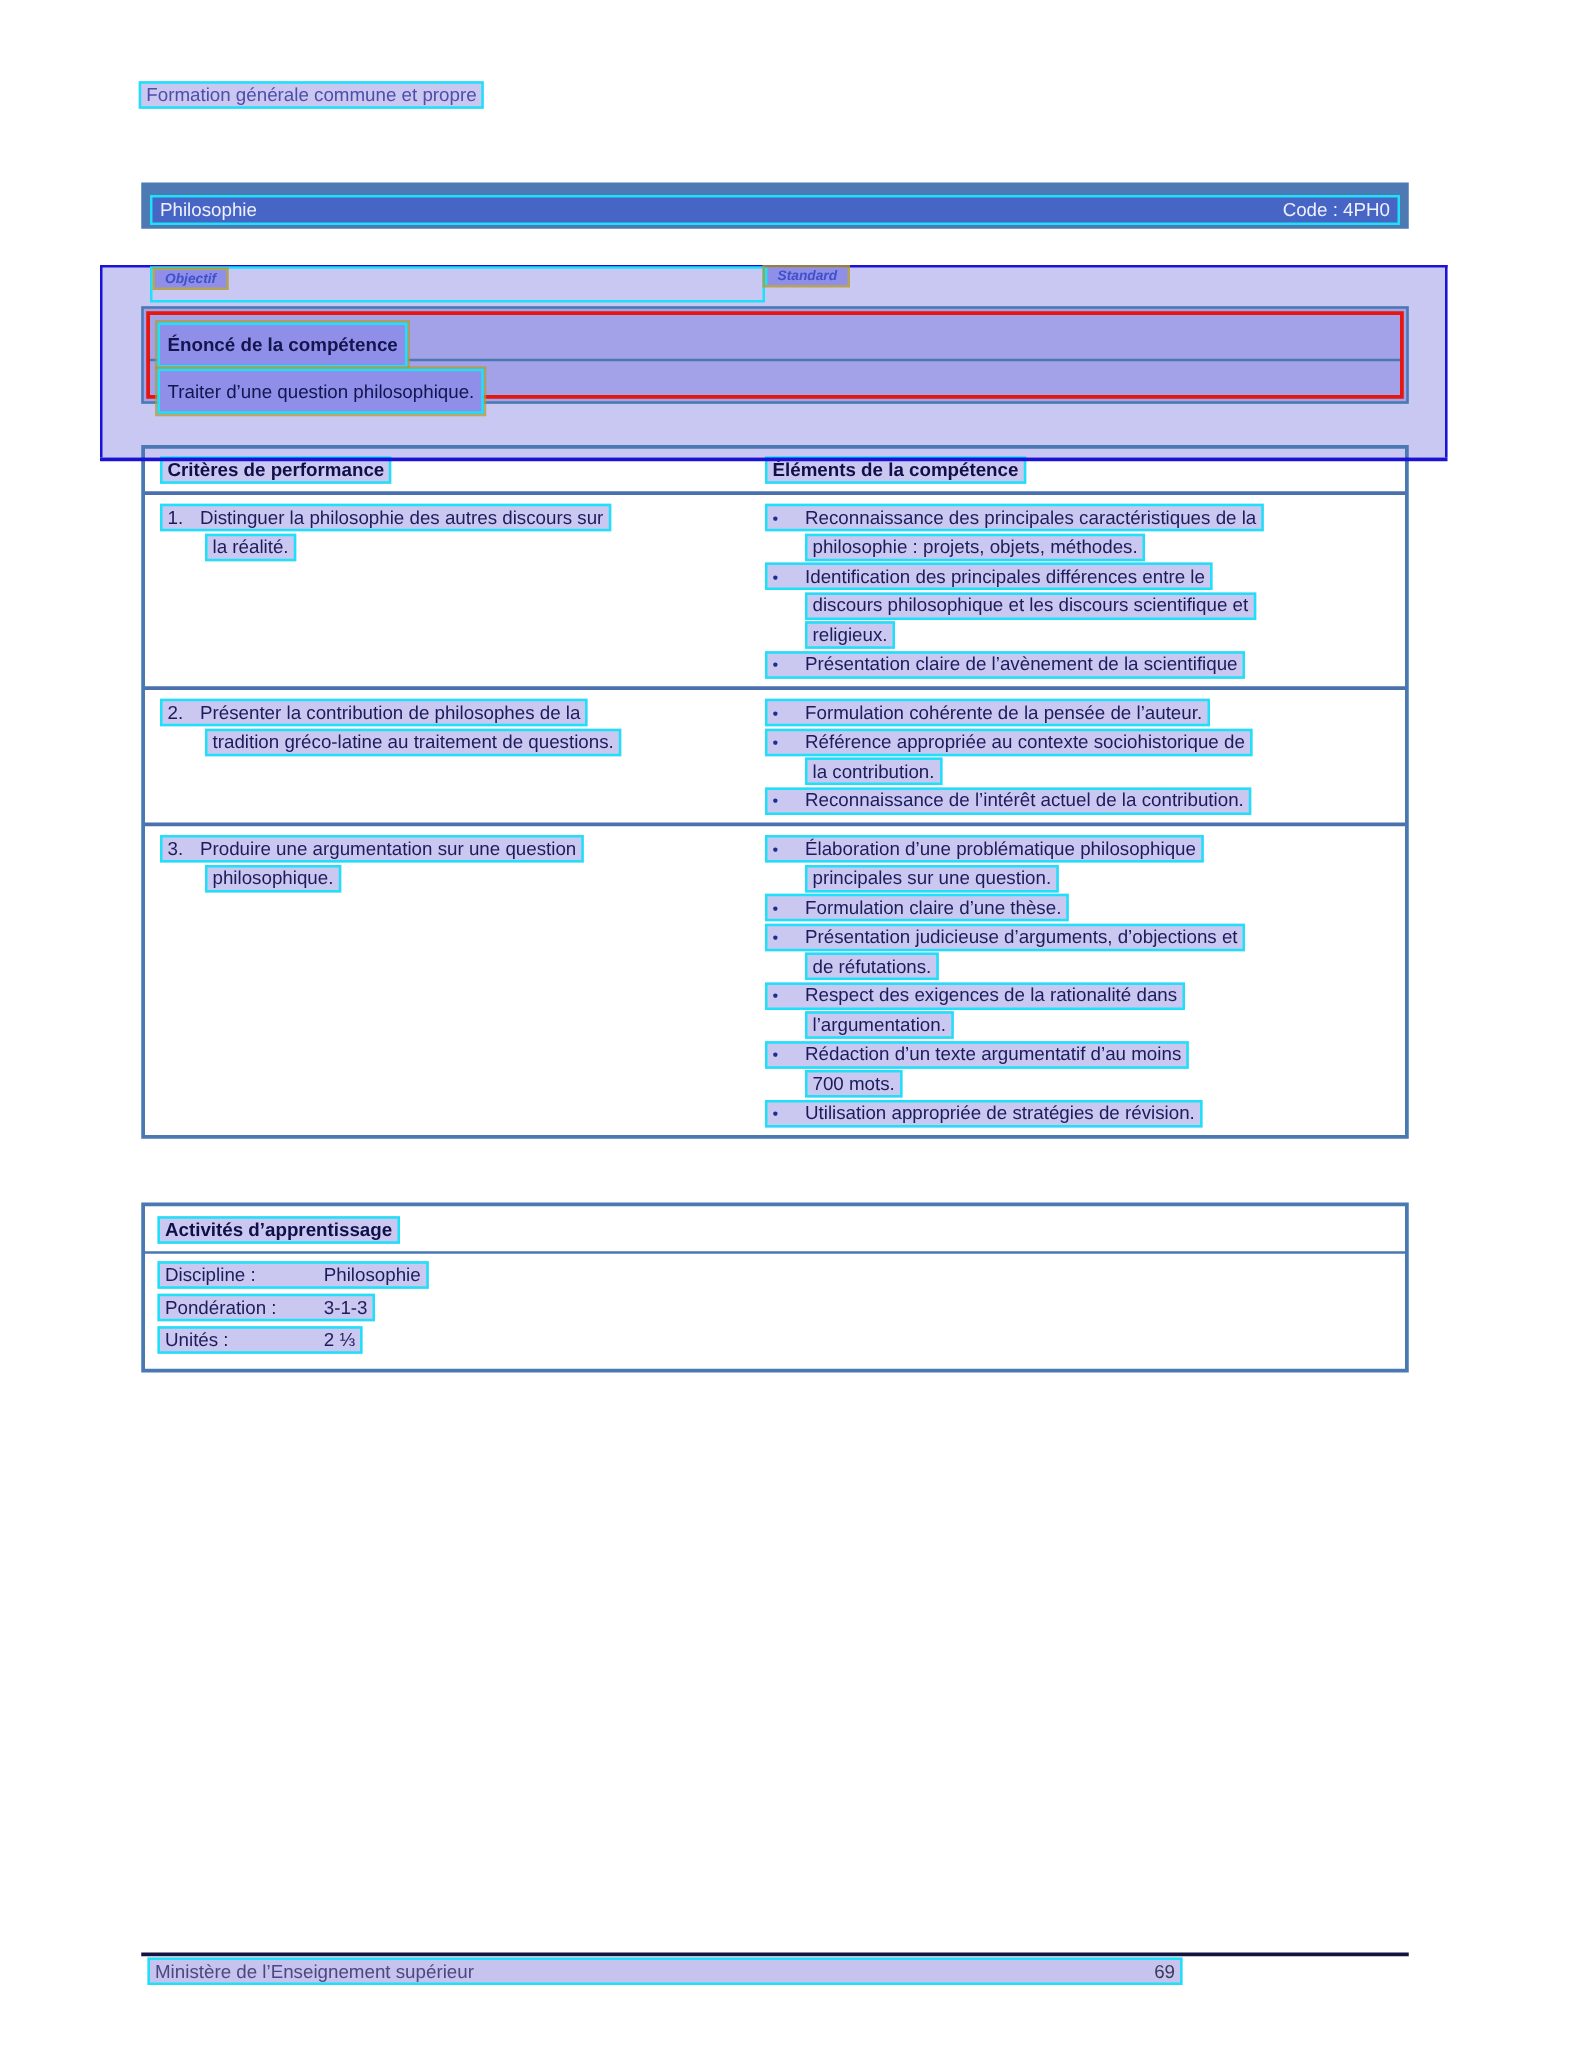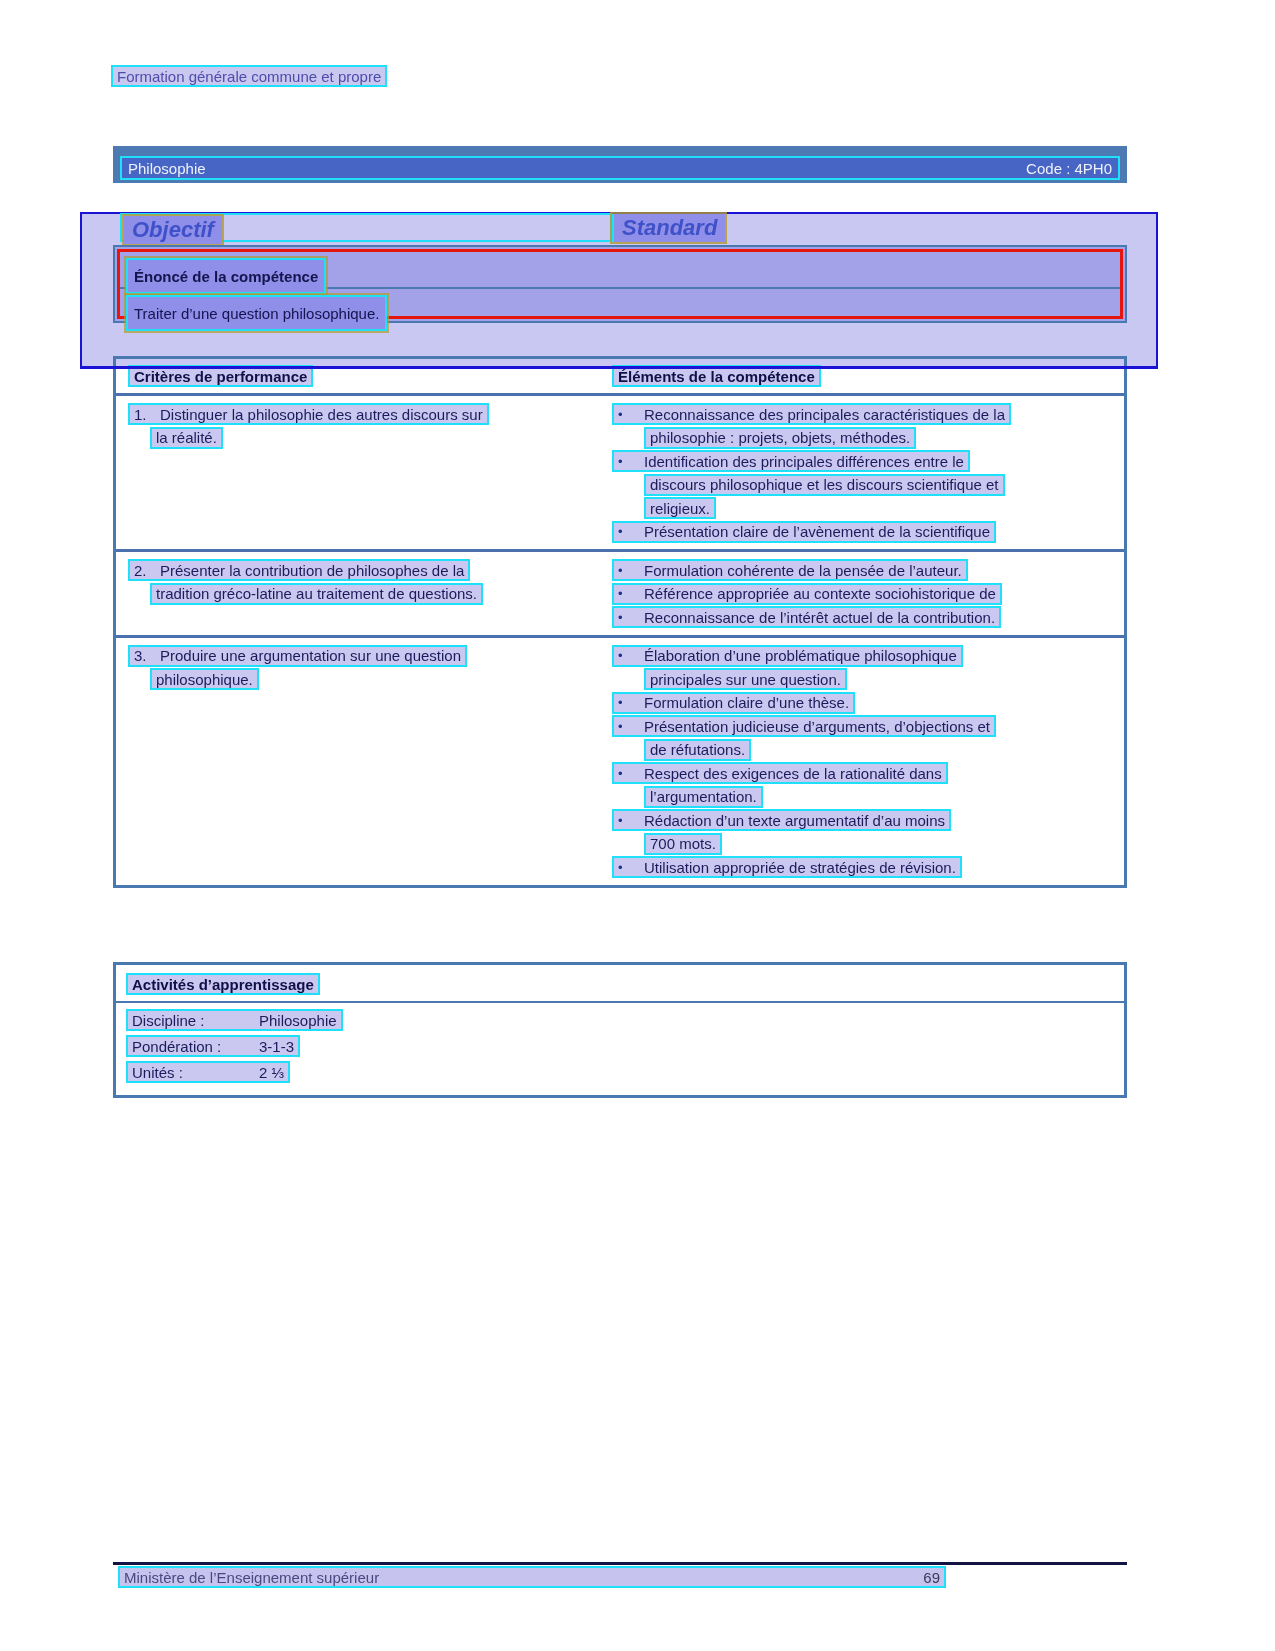--- a/index.html
+++ b/index.html
@@ -24,21 +24,21 @@
   
   .overlay { position:absolute; left:80px; top:212px; width:1078px; height:154px;
              background:#c9c8f2; border:2px solid #1a12d4; border-bottom:none; z-index:0; }
   .strike  { position:absolute; left:80px; top:366px; width:1078px; height:0;
              border-top:3px solid #1a12d4; z-index:30; }
 
   
   .obj-linebox { position:absolute; left:120px; top:213px; width:492px; height:29px;
                  border:2px solid #1ee0f8; z-index:2; }
   .word-hl { background:#8f8ee8; box-shadow:0 0 0 2px rgba(178,154,44,0.8);
-             padding:1px 8px; font-style:italic; font-weight:bold; font-size:22px; color:#3f51c9;
+             padding:1px 8px; font-style:italic; font-weight:bold; font-size:11px; color:#3f51c9;
              display:inline-block; }
   .obj-word { position:absolute; left:2px; top:1px; }
   .std-word { position:absolute; left:612px; top:214px; z-index:2; border-left:2px solid #1ee0f8; }
 
   
   .enonce { position:absolute; left:113px; top:245px; width:1014px; height:78px;
             background:#a3a2e9; border:2px solid #4a79b2; z-index:10; }
   .enonce-red { position:absolute; left:2px; right:2px; top:2px; bottom:2px;
                 border:3px solid #e6150d; display:flex; flex-direction:column; }
   .enonce-row1 { height:37px; border-bottom:2px solid #4a79b2; padding:6px 0 0 6px; }
@@ -48,21 +48,21 @@
   .phrase-hl.bold { font-weight:bold; }
 
   
   .comp-table { position:absolute; left:113px; top:356px; width:1014px;
                 border:3px solid #4a79b2; z-index:10; background:transparent; }
   .comp-head { display:grid; grid-template-columns:484px 1fr; padding:6px 0 6px 12px; }
   .comp-head .hl { font-weight:bold; color:#101048; }
   .comp-row { display:grid; grid-template-columns:484px 1fr; padding:7px 6px 5px 12px;
               border-top:3px solid #4a70ae; }
   .cline { height:23.5px; }
-  .cline.cont { margin-left:22px; }
+  .cline.cont { margin-left:36px; }
   .cline.contb { margin-left:32px; }
   .numspan { width:26px; display:inline-block; flex:0 0 26px; }
   .bdot { width:26px; flex:0 0 26px; color:#1c2f8a; font-size:13px; line-height:1; }
 
   
   .activites { position:absolute; left:113px; top:962px; width:1014px;
                border:3px solid #4a79b2; background:#ffffff; }
   .act-head { padding:8px 0 6px 10px; border-bottom:2px solid #4a79b2; }
   .act-head .hl { font-weight:bold; color:#101048; }
   .act-body { padding:6px 0 8px 10px; }
@@ -156,20 +156,21 @@
       </div>
       <div>
         <div class="cline"><span class="hl">
               <span class="bdot">•</span>
               <span>Formulation cohérente de la pensée de l’auteur.</span>
             </span></div>
         <div class="cline"><span class="hl">
               <span class="bdot">•</span>
               <span>Référence appropriée au contexte sociohistorique de</span>
             </span></div>
+        <div class="cline contb"><span class="hl">la contribution.</span></div>
         <div class="cline"><span class="hl">
               <span class="bdot">•</span>
               <span>Reconnaissance de l’intérêt actuel de la contribution.</span>
             </span></div>
       </div>
     </div>
 
     <div class="comp-row">
       <div>
         <div class="cline"><span class="hl">

